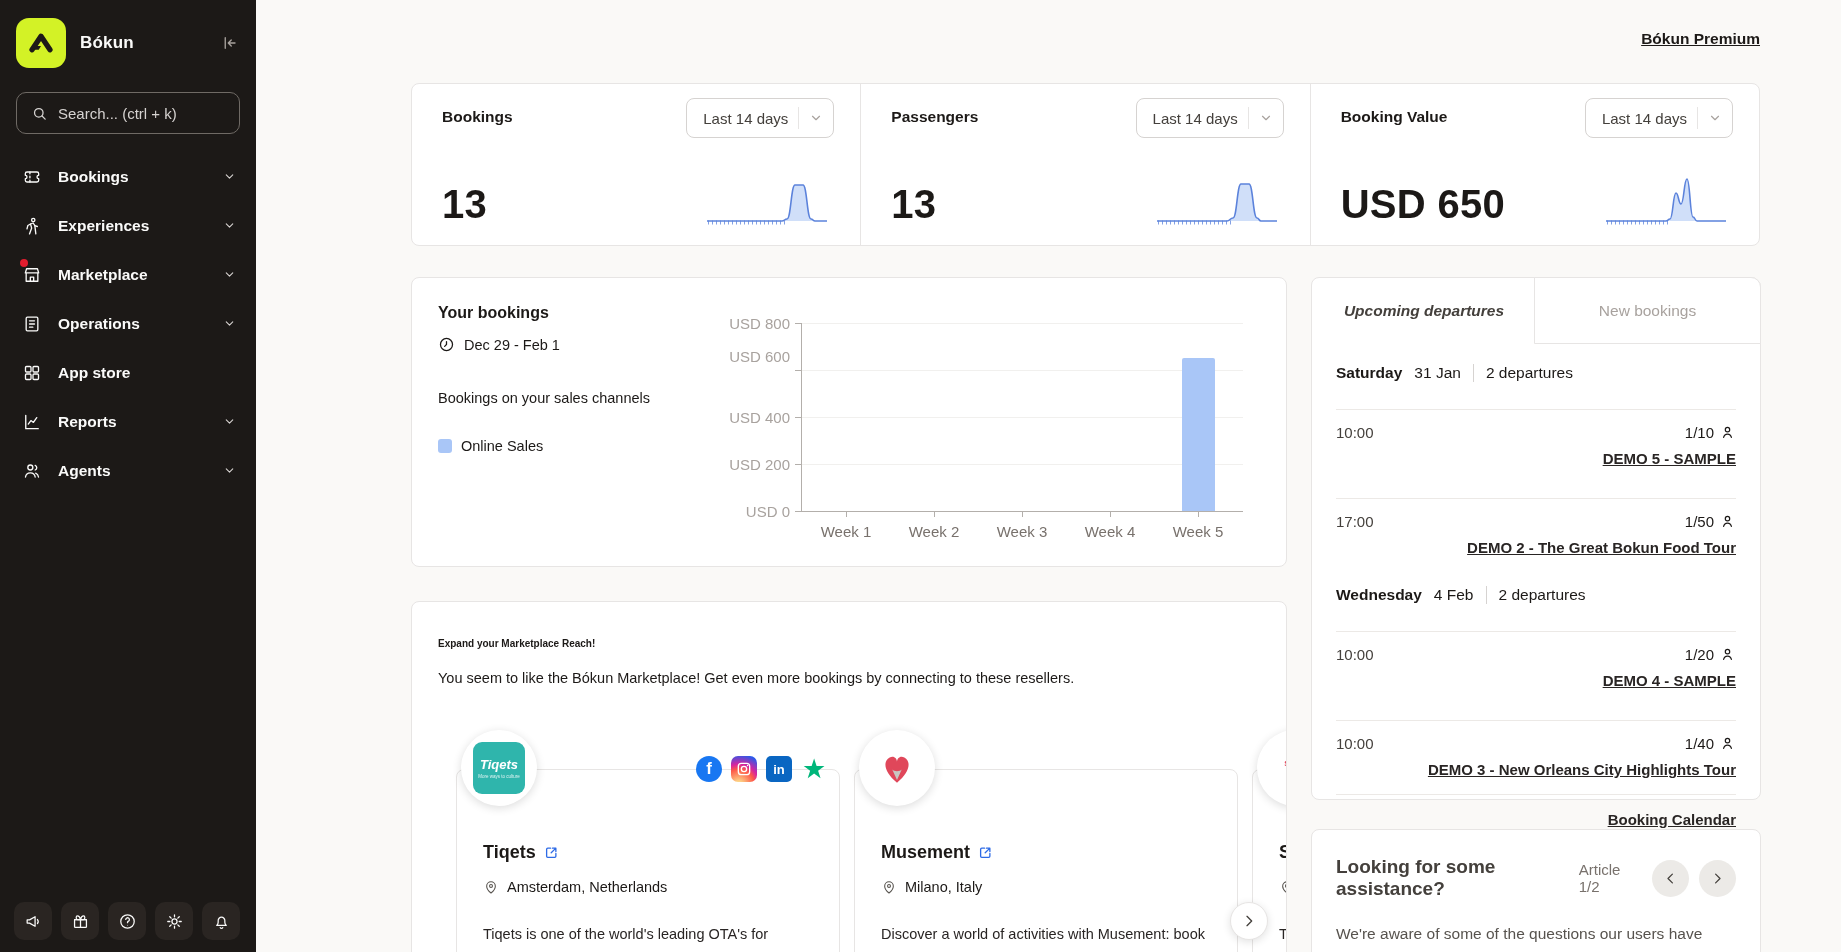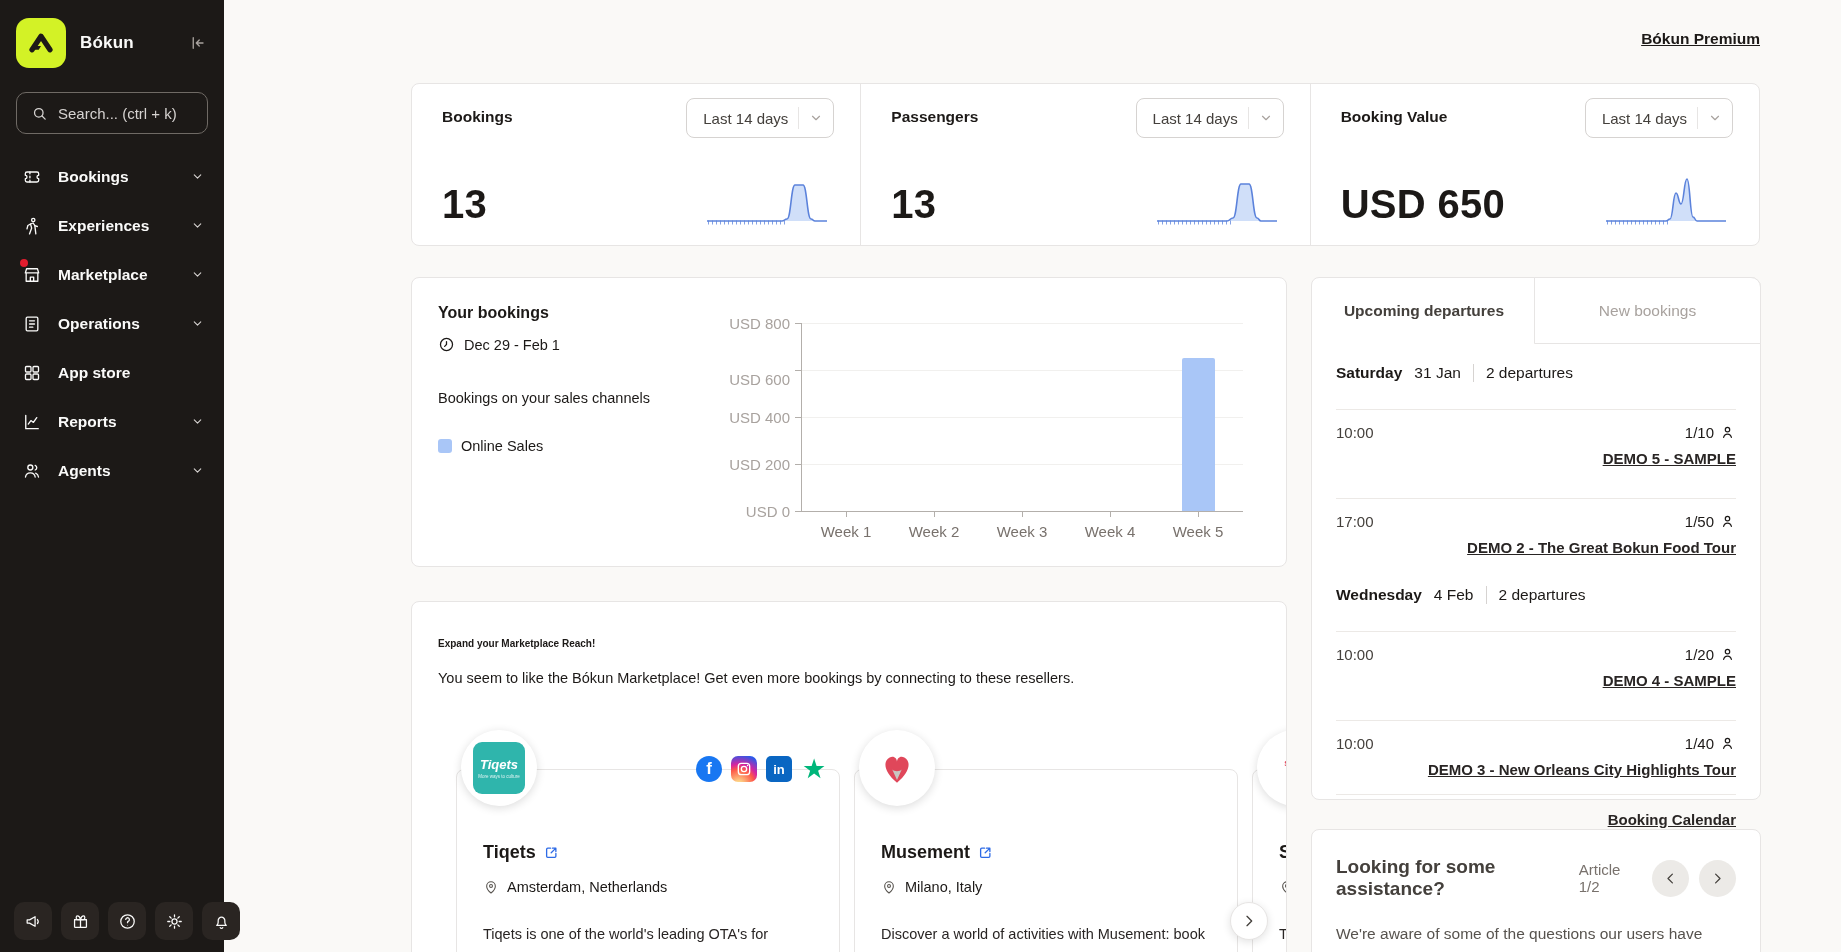--- a/index.html
+++ b/index.html
@@ -1,20 +1,20 @@
 <!DOCTYPE html>
 <html><head>
 <meta charset="utf-8">
 <style>
   * { margin:0; padding:0; box-sizing:border-box; }
   html,body { width:1841px; height:952px; overflow:hidden; }
   body { font-family:"Liberation Sans", sans-serif; background:#faf9f7; color:#1c1917; position:relative; }
 
   
-  .sidebar { position:absolute; left:0; top:0; width:224px; height:952px; background:#1c1917; color:#fafaf9; }
+  .sidebar { position:absolute; left:0; top:0; width:256px; height:952px; background:#1c1917; color:#fafaf9; }
   .brand-row { display:flex; align-items:center; gap:14px; padding:18px 18px 10px 16px; }
   .brand-logo { width:50px; height:50px; border-radius:13px; background:#d3f226; display:flex; align-items:center; justify-content:center; flex:none; }
   .brand-name { font-size:17px; font-weight:700; letter-spacing:.2px; }
   .collapse-btn { margin-left:auto; color:#a8a29e; cursor:pointer; display:flex; }
   .search-box { margin:14px 16px 10px 16px; height:42px; border:1px solid #6f6a65; border-radius:10px; display:flex; align-items:center; gap:10px; padding:0 14px; color:#d6d3d1; }
   .search-box input { background:transparent; border:none; outline:none; color:#e7e5e4; font-size:15px; width:100%; font-family:inherit; }
   .search-box input::placeholder { color:#d6d3d1; }
   .nav { margin-top:18px; }
   .nav-item { height:49px; display:flex; align-items:center; gap:15px; padding:0 20px 0 21px; font-size:15.5px; font-weight:600; cursor:pointer; }
   .nav-icon { width:22px; height:22px; position:relative; display:flex; align-items:center; justify-content:center; flex:none; }
@@ -80,21 +80,21 @@
   .reseller-name { display:flex; align-items:center; gap:8px; font-size:18px; font-weight:600; }
   .reseller-name svg { width:15px; height:15px; color:#2e6be6; }
   .reseller-loc { display:flex; align-items:center; gap:8px; margin-top:16px; font-size:14.5px; color:#1c1917; }
   .reseller-loc svg { width:16px; height:16px; color:#57534e; }
   .reseller-desc { margin-top:26px; font-size:14.5px; line-height:1.85; color:#292524; }
   .carousel-next { position:absolute; right:18px; top:300px; width:38px; height:38px; border-radius:50%; background:#fff; border:1px solid #e7e5e4; box-shadow:0 2px 8px rgba(0,0,0,.12); display:flex; align-items:center; justify-content:center; cursor:pointer; z-index:5; color:#44403c; }
 
   
   .dep-card { left:1055px; top:277px; width:450px; height:523px; border-top-right-radius:10px; }
   .tab-strip { position:relative; height:66px; }
-  .tab-active { position:absolute; left:0; top:0; width:224px; height:66px; display:flex; align-items:center; justify-content:center; font-size:15.5px; font-weight:700; color:#44403c; cursor:pointer; }
+  .tab-active { position:absolute; left:0; top:0; width:224px; height:66px; display:flex; align-items:center; justify-content:center; font-size:15.5px; font-weight:700; color:#44403c; cursor:pointer;font-style:italic; }
   .tab-inactive { position:absolute; right:-1px; top:-1px; width:227px; height:67px; background:#fff; border:1px solid #e7e5e4; border-top-right-radius:10px; display:flex; align-items:center; justify-content:center; font-size:15.5px; color:#a8a29e; cursor:pointer; }
   .dep-body { padding:6px 24px 0 24px;text-align:right; }
   .day-header { display:flex; align-items:center; gap:12px; padding:14px 0 12px 0; font-size:15.5px; }
   .day-name { font-weight:700; }
   .day-sep { width:1px; height:18px; background:#d6d3d1; }
   .dep-row { border-top:1px solid #ece9e6; padding:14px 0 15px 0;margin-top:15px; }
   .dep-top { display:flex; align-items:center; justify-content:space-between; font-size:15px; color:#44403c; }
   .dep-cap { display:flex; align-items:center; gap:5px; color:#1c1917; }
   .dep-cap svg { width:17px; height:17px; }
   .dep-link { display:inline-block; margin-top:9px; font-size:15px; font-weight:600; color:#292524; text-decoration:underline; cursor:pointer; }
@@ -368,21 +368,21 @@
         <div class="ytick" style="top: 187.5px;"></div>
         <div class="ylabel" style="top: 188px;">USD 0</div>
         <div class="gridline" style="top: 140.5px;"></div>
         <div class="ytick" style="top: 140.5px;"></div>
         <div class="ylabel" style="top: 141px;">USD 200</div>
         <div class="gridline" style="top: 93.5px;"></div>
         <div class="ytick" style="top: 93.5px;"></div>
         <div class="ylabel" style="top: 94px;">USD 400</div>
         <div class="gridline" style="top: 46.5px;"></div>
         <div class="ytick" style="top: 46.5px;"></div>
-        <div class="ylabel" style="top: 56px;">USD 600</div>
+        <div class="ylabel" style="top: 33px;">USD 600</div>
         <div class="gridline" style="top: -0.5px;"></div>
         <div class="ytick" style="top: -0.5px;"></div>
         <div class="ylabel" style="top: 0px;">USD 800</div>
         <div class="xtick" style="left: 43.5px;"></div>
         <div class="xlabel" style="left: 44px;">Week 1</div>
         <div class="xtick" style="left: 131.5px;"></div>
         <div class="xlabel" style="left: 132px;">Week 2</div>
         <div class="xtick" style="left: 219.5px;"></div>
         <div class="xlabel" style="left: 220px;">Week 3</div>
         <div class="xtick" style="left: 307.5px;"></div>

